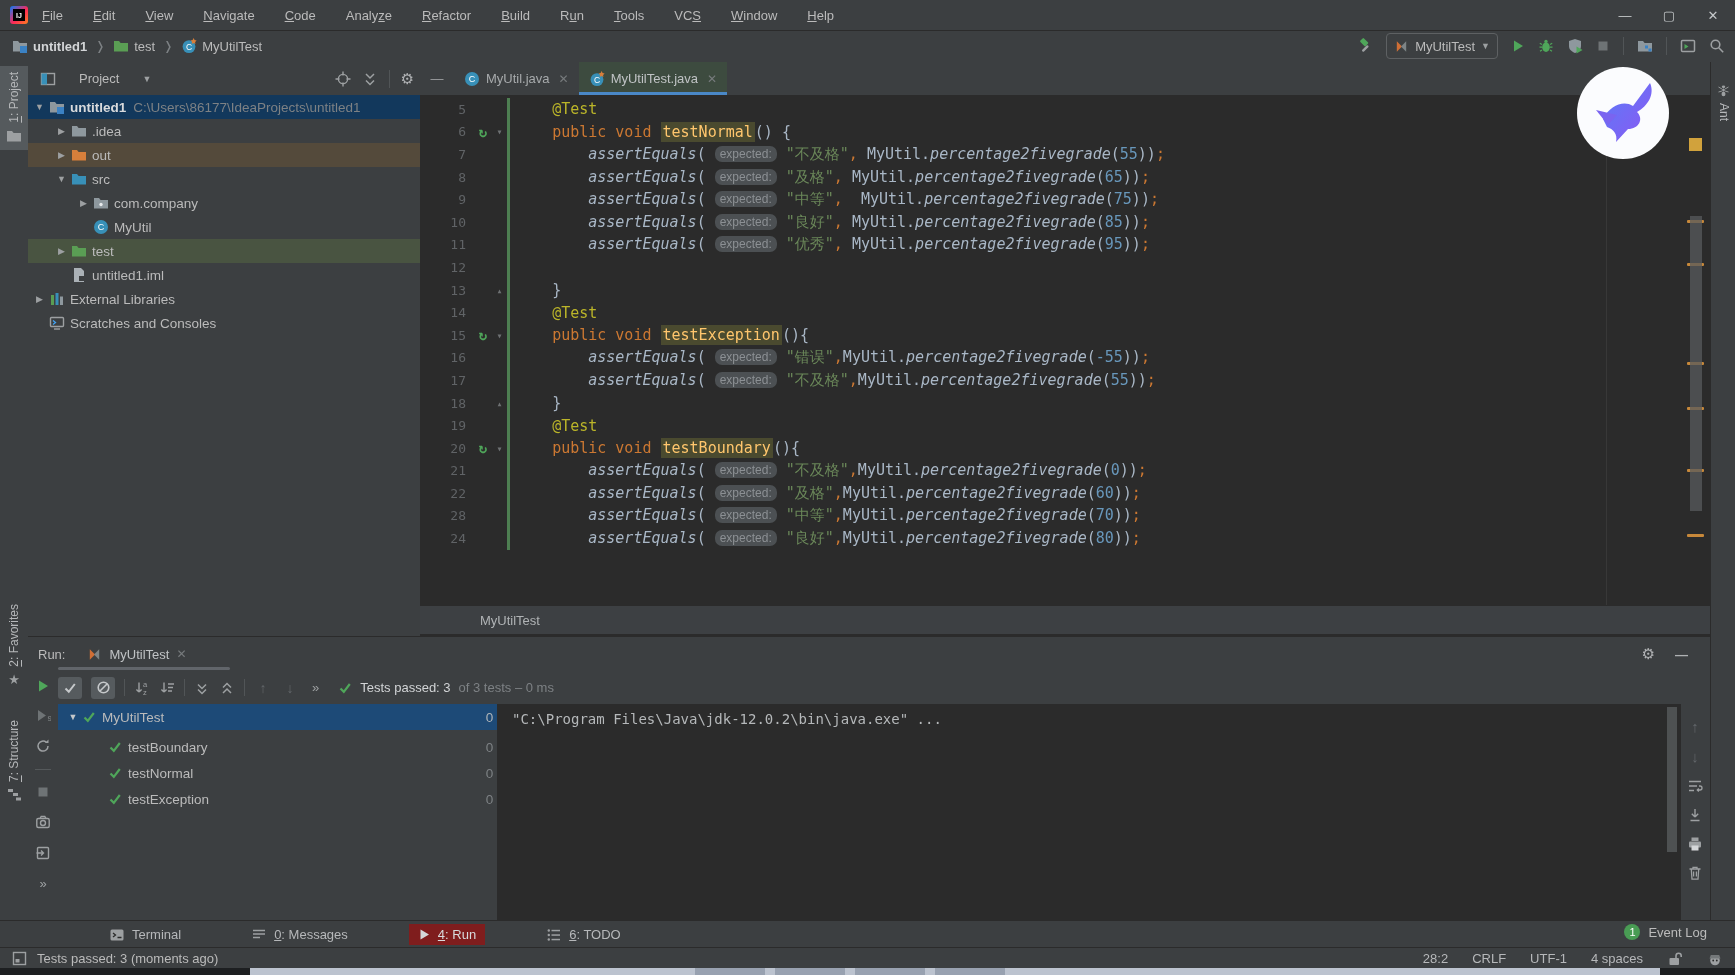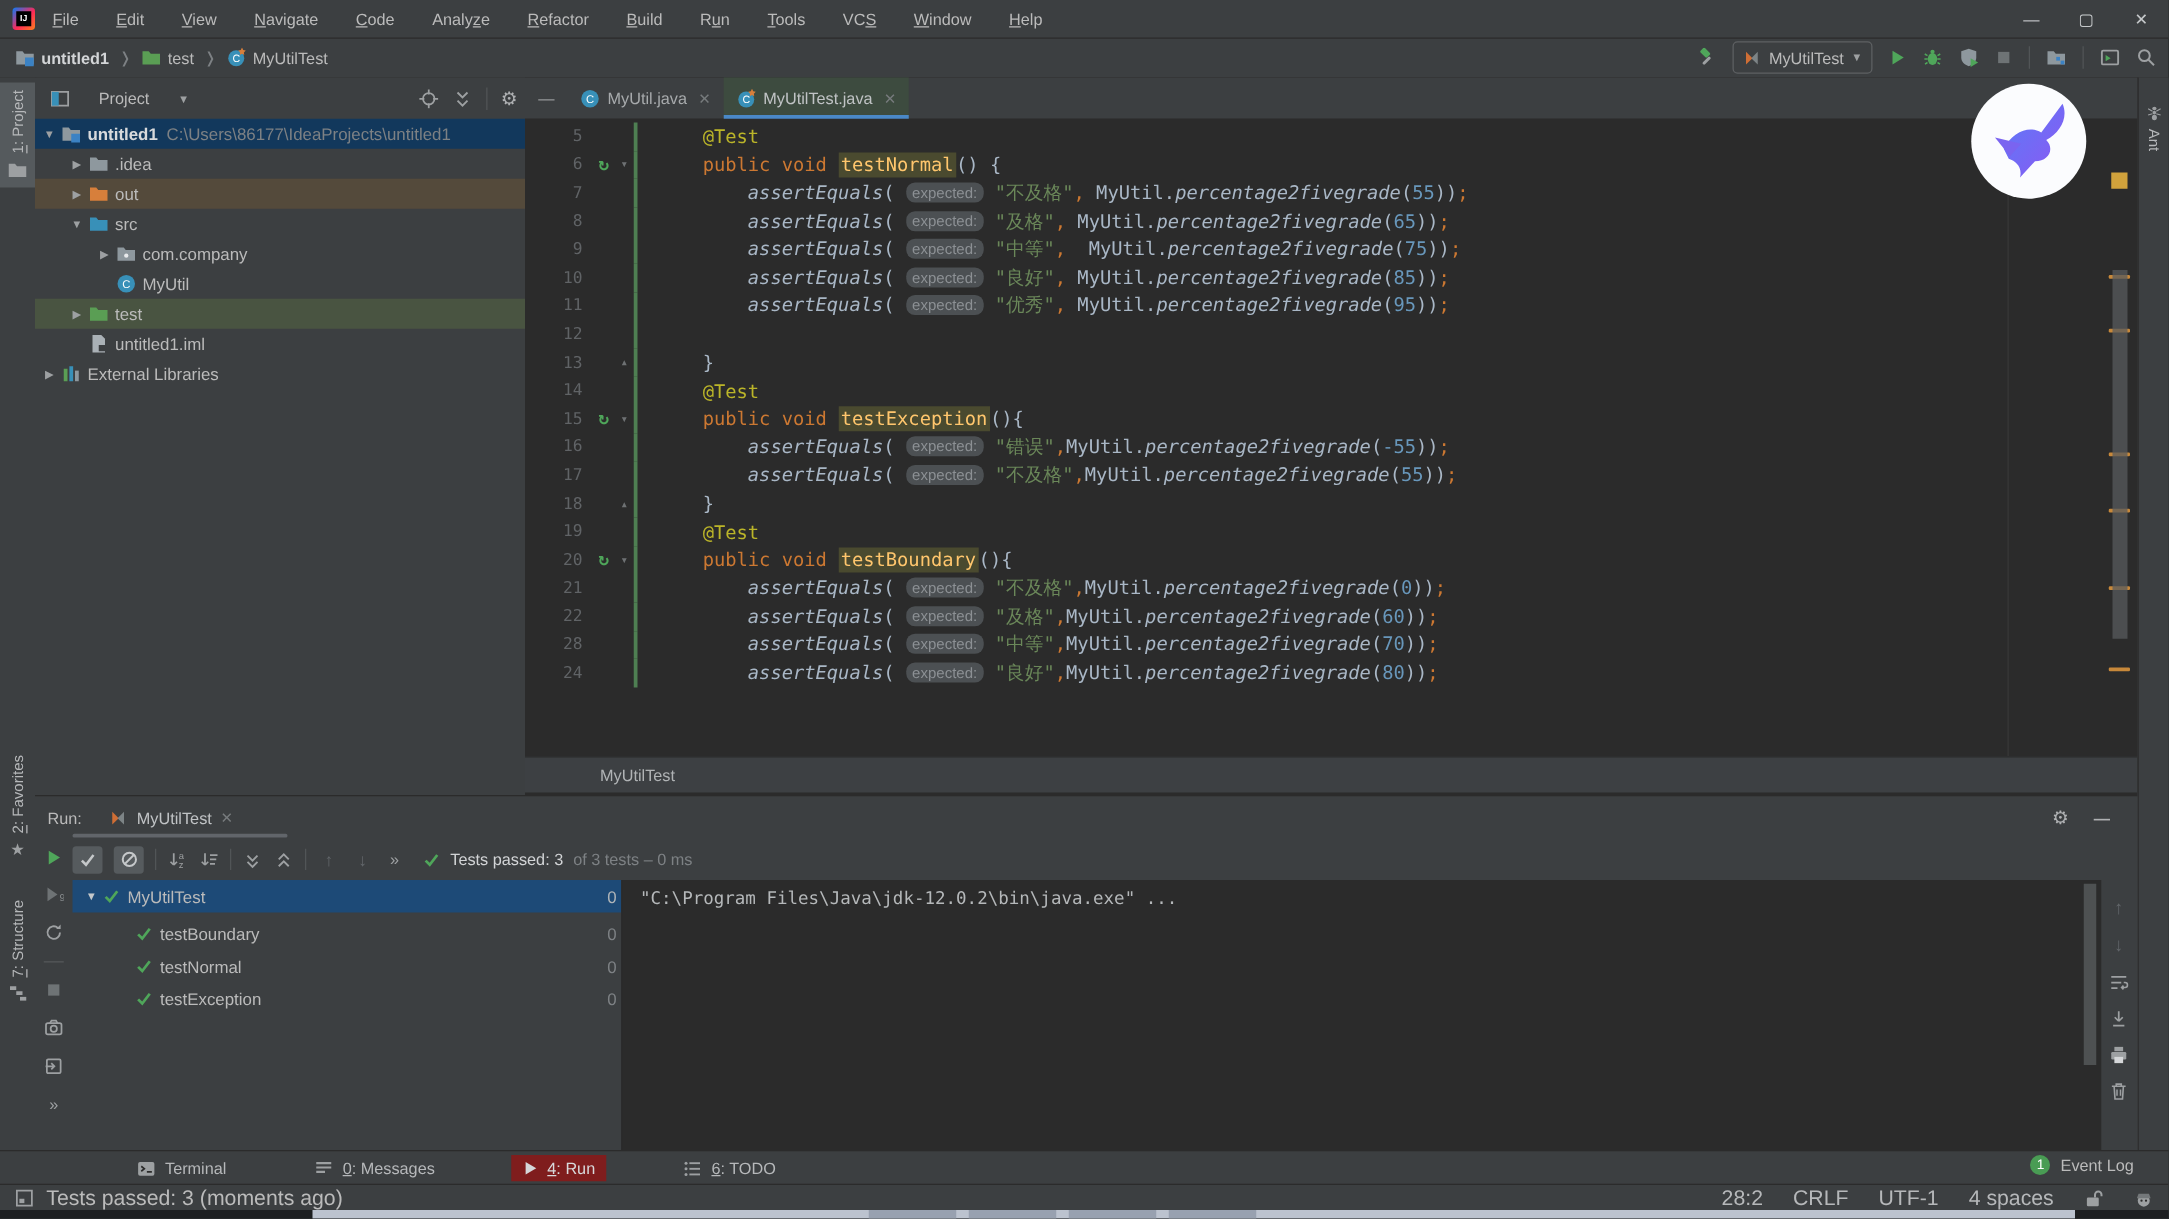--- a/index.html
+++ b/index.html
@@ -71,21 +71,21 @@
   .tab.active{background:#3d4b3f;color:#c0c3c5;}
   .tab.active:after{content:"";position:absolute;left:0;right:0;bottom:-1px;height:4px;background:#4a88c7;}
   .code-area{position:absolute;left:0;top:33px;right:0;height:510px;background:#2b2b2b;overflow:hidden;}
   .margin-guide{position:absolute;left:1186px;top:0;bottom:0;width:1px;background:#383838;}
   .code{font-family:"DejaVu Sans Mono",monospace;font-size:15px;padding-top:3px;position:relative;}
   .cline{height:22.6px;display:flex;align-items:center;}
   .g-num{width:46px;flex:none;text-align:right;padding-right:8px;color:#606366;font-size:13px;}
   .g-run{width:18px;flex:none;text-align:center;color:#4fa65a;font-size:14px;font-weight:bold;}
   .g-fold{width:15px;flex:none;text-align:center;color:#6e7173;font-size:10px;}
   .g-vcs{width:3px;align-self:stretch;flex:none;background:#4e7f52;}
-  .ctext{white-space:pre;padding-left:16px;color:#a9b7c6;}
+  .ctext{white-space:pre;padding-left:6px;color:#a9b7c6;}
   .c-ann{color:#bbb529;}
   .c-kw{color:#cc7832;}
   .c-decl{color:#ffc66d;background:#4a4a2f;padding:1px 2px;}
   .c-call{font-style:italic;color:#a9b7c6;}
   .c-str{color:#6a8759;}
   .c-num{color:#6897bb;}
   .c-pn{color:#cc7832;}
   .hint{display:inline-block;background:#4c5053;color:#8c9094;border-radius:7px;padding:0 5px;
         font-family:"Liberation Sans",sans-serif;font-size:12px;line-height:16px;vertical-align:1px;}
   .ed-breadcrumb{position:absolute;left:0;right:0;top:543px;height:28px;background:#3d4043;
@@ -150,21 +150,21 @@
 
   
   .bottombar{position:absolute;left:0;top:920px;right:0;height:27px;border-top:1px solid #2b2b2b;
              display:flex;align-items:center;gap:52px;padding-left:100px;background:#3c3f41;}
   .tw-btn{display:flex;align-items:center;gap:7px;padding:3px 9px;color:#b6b8ba;}
   .tw-btn.active{background:#7f1d1d;color:#d8dadc;}
   .eventlog{position:absolute;right:28px;display:flex;align-items:center;gap:8px;}
   .badge{width:16px;height:16px;border-radius:50%;background:#499c54;color:#fff;font-size:11px;
          display:flex;align-items:center;justify-content:center;}
   .statusbar{position:absolute;left:0;top:947px;right:0;height:21px;background:#3c3f41;
-             border-top:1px solid #2b2b2b;display:flex;align-items:center;padding:0 12px;font-size:17px;}
+             border-top:1px solid #2b2b2b;display:flex;align-items:center;padding:0 12px;font-size:13px;}
   .sb-left{display:flex;align-items:center;gap:10px;}
   .sb-right{margin-left:auto;display:flex;align-items:center;gap:24px;color:#b6b8ba;}
   .taskbar{position:absolute;left:0;top:968px;right:0;height:7px;background:#1d1f21;}
   .taskbar .light{position:absolute;left:250px;width:1410px;top:0;bottom:0;background:#bcc3cf;}
   .taskbar .tbtn{position:absolute;top:0;bottom:0;width:70px;background:#98a1b0;}
 </style>
 </head>
 <body>
 
 <div id="app">
@@ -424,20 +424,31 @@
           <span class="arrow">▶</span>
           <span class="picon">
             <svg width="16" height="16" viewBox="0 0 16 16">
               <rect x="2" y="4" width="3" height="10" fill="#5a9e54"></rect>
               <rect x="6.5" y="2" width="3" height="12" fill="#3890b8"></rect>
               <rect x="11" y="5.5" width="3" height="8.5" fill="#8e989e"></rect>
             </svg>
           </span>
           <span>External Libraries</span>
         </div>
+        <div class="prow" style="padding-left: 6px;">
+          <span class="arrow"></span>
+          <span class="picon">
+            <svg width="16" height="16" viewBox="0 0 16 16">
+              <rect x="1.5" y="2.5" width="13" height="9" rx="1" fill="none" stroke="#9da0a2" stroke-width="1.4"></rect>
+              <path d="M5 14h6" stroke="#9da0a2" stroke-width="1.4"></path>
+              <path d="M4 5.5l2.5 2L4 9.5" stroke="#42a5f5" stroke-width="1.3" fill="none"></path>
+            </svg>
+          </span>
+          <span>Scratches and Consoles</span>
+        </div>
       </div>
   </div>
 
   <div class="editor-col">
     <div class="tabbar">
       <span class="tab-hide">—</span>
       <span class="tab">
         <span id="tab-ic-0">
             <svg width="16" height="16" viewBox="0 0 16 16">
               <circle cx="8" cy="8" r="7" fill="#3890b8"></circle>

